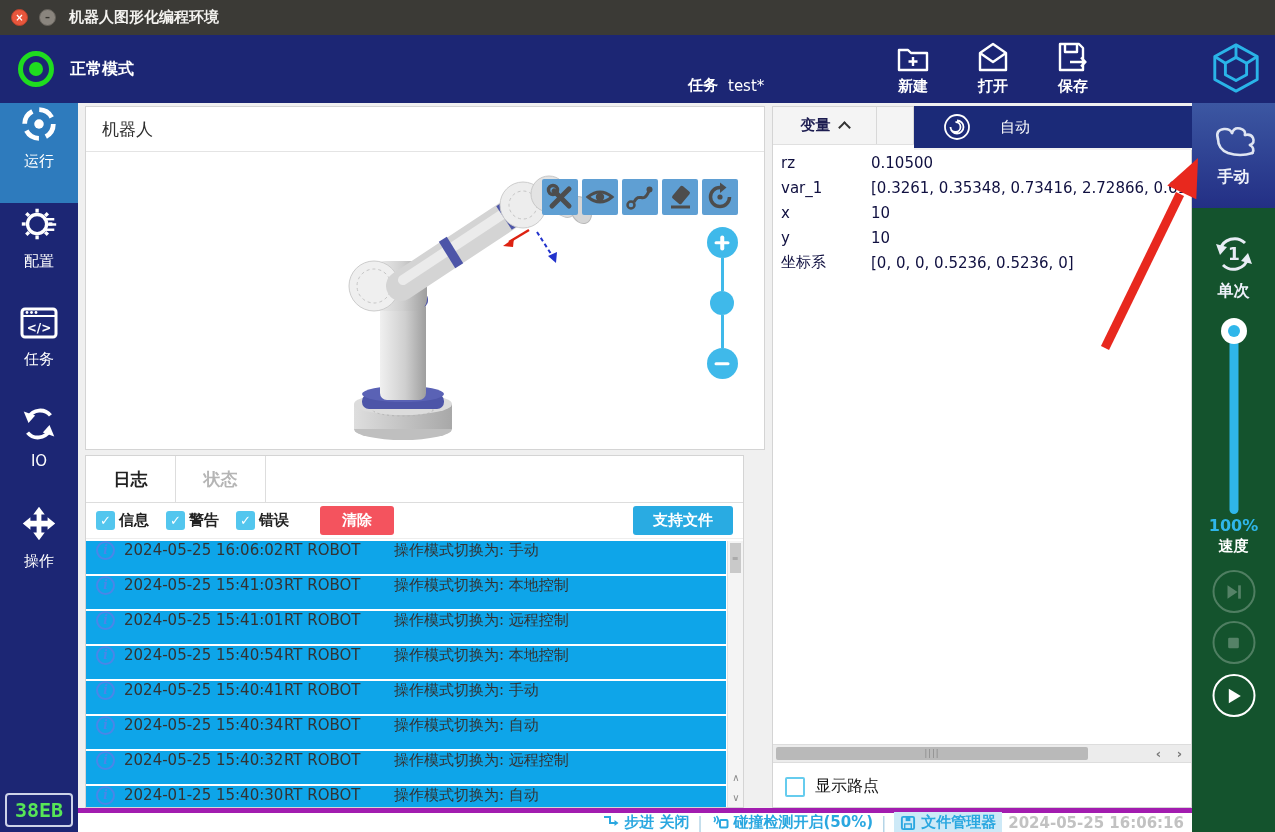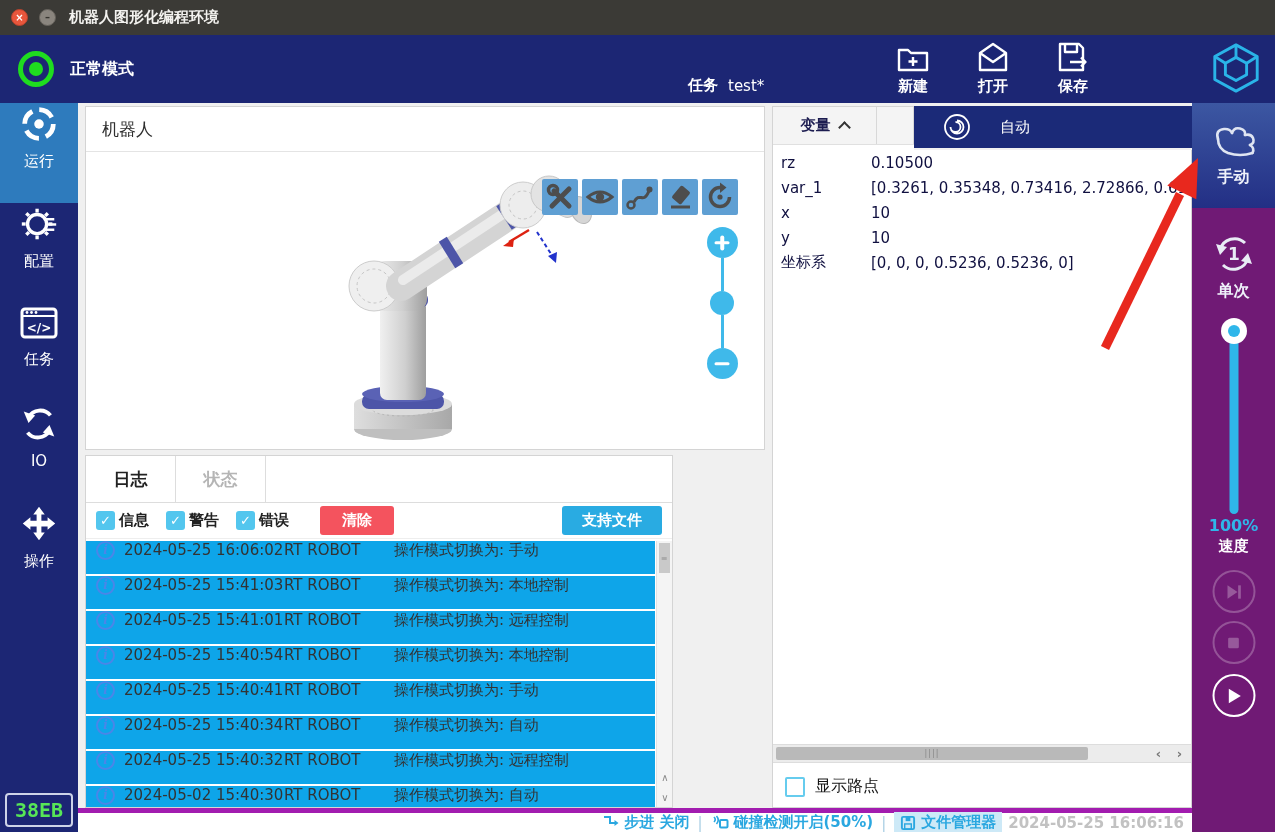--- a/index.html
+++ b/index.html
@@ -44,21 +44,21 @@
   .vtoolbar{position:absolute;left:456px;top:26px;display:flex;gap:4px;}
   .vtb{width:36px;height:36px;background:#5f9fd3;border-radius:2px;display:flex;align-items:center;justify-content:center;cursor:pointer;}
   .zoomctl{position:absolute;left:620px;top:74px;width:32px;display:flex;flex-direction:column;align-items:center;}
   .zbtn{width:31px;height:31px;border-radius:50%;background:#3fb9ea;position:relative;cursor:pointer;flex:none;}
   .zbtn::before{content:"";position:absolute;left:50%;top:50%;transform:translate(-50%,-50%);width:15px;height:3.5px;background:#fff;border-radius:2px;}
   .zbtn.plus::after{content:"";position:absolute;left:50%;top:50%;transform:translate(-50%,-50%);width:3.5px;height:15px;background:#fff;border-radius:2px;}
   .zline{width:3px;height:33px;background:#3fb9ea;}
   .zdot{width:24px;height:24px;border-radius:50%;background:#3fb9ea;flex:none;cursor:pointer;}
 
   
-  .log-panel{left:7px;top:352px;width:588px;height:353px;overflow:hidden;}
+  .log-panel{left:7px;top:352px;width:659px;height:353px;overflow:hidden;}
   .tabs{height:47px;border-bottom:1px solid #ddd;display:flex;}
   .tab{width:90px;display:flex;align-items:center;justify-content:center;font-size:17px;font-weight:bold;border-right:1px solid #ddd;cursor:pointer;}
   .tab.active{color:#222;}
   .tab.idle{color:#b5b5b5;}
   .filters{height:36px;display:flex;align-items:center;padding:0 10px;border-bottom:1px solid #eee;}
   .cbgroup{display:flex;align-items:center;margin-right:17px;cursor:pointer;}
   .cb{width:19px;height:19px;border-radius:3px;background:#53c6ee;position:relative;flex:none;}
   .cb::after{content:"✓";position:absolute;left:50%;top:50%;transform:translate(-50%,-52%);color:#fff;font-size:13px;font-weight:bold;}
   .cbgroup .lbl{font-size:15px;font-weight:bold;color:#222;margin-left:4px;}
   .btn{border:none;border-radius:3px;color:#fff;font-size:15px;font-weight:bold;height:29px;display:flex;align-items:center;justify-content:center;cursor:pointer;}
@@ -91,21 +91,21 @@
   .waypoints .lbl{margin-left:10px;font-size:16px;color:#151515;}
 
   
   .statusbar{position:absolute;left:0;top:705px;width:1114px;height:24px;background:#fff;border-top:5px solid #a21caf;display:flex;align-items:center;justify-content:flex-end;padding-right:8px;font-size:15px;font-weight:bold;color:#2aa7e0;}
   .sb-item{display:flex;align-items:center;gap:5px;}
   .sb-sep{color:#aacfe4;margin:0 8px;font-weight:normal;}
   .sb-fm{background:#cde9f7;padding:1px 6px;display:flex;align-items:center;gap:5px;}
   .sb-time{color:#c2c2c2;margin-left:6px;}
 
   
-  .rsb{position:absolute;left:1192px;top:103px;width:83px;height:729px;background:#701a75;color:#fff;}
+  .rsb{position:absolute;left:1192px;top:103px;width:83px;height:729px;background:#14532d;color:#fff;}
   .manual{position:absolute;left:0;top:0;width:100%;height:105px;background:linear-gradient(180deg,#3c57a2,#232f85);display:flex;flex-direction:column;align-items:center;justify-content:center;gap:5px;cursor:pointer;}
   .manual .lbl,.single .lbl{font-size:16px;font-weight:bold;color:#eef1fa;}
   .single{position:absolute;left:0;top:118px;width:100%;height:90px;display:flex;flex-direction:column;align-items:center;justify-content:center;gap:4px;cursor:pointer;}
   .sliderwrap{position:absolute;left:0;top:215px;width:100%;height:205px;}
   .strack{position:absolute;left:50%;transform:translateX(-50%);top:13px;width:9px;height:183px;background:#2fb6ea;border-radius:5px;}
   .sthumb{position:absolute;left:50%;transform:translateX(-50%);top:0;width:26px;height:26px;border-radius:50%;background:#fff;cursor:pointer;}
   .sthumb::after{content:"";position:absolute;inset:7px;border-radius:50%;background:#2fb6ea;}
   .speed{position:absolute;left:0;top:412px;width:100%;text-align:center;line-height:21px;}
   .speed .pct{color:#2fb6ea;font-size:16px;font-weight:bold;}
   .speed .lbl{color:#fff;font-size:15px;font-weight:bold;}
@@ -398,21 +398,21 @@
             <div class="msg">操作模式切换为: 自动</div>
           </div>
         <div class="lrow">
             <div class="info-ic"></div>
             <div class="time">2024-05-25 15:40:32</div>
             <div class="src">RT ROBOT</div>
             <div class="msg">操作模式切换为: 远程控制</div>
           </div>
         <div class="lrow">
             <div class="info-ic"></div>
-            <div class="time">2024-05-02 15:40:30</div>
+            <div class="time">2024-01-25 15:40:30</div>
             <div class="src">RT ROBOT</div>
             <div class="msg">操作模式切换为: 自动</div>
           </div>
       </div>
       <div class="vscroll">
         <div class="vthumb">≡</div>
         <div class="varrow" style="bottom:20px;">∧</div>
         <div class="varrow" style="bottom:0;">∨</div>
       </div>
     </div>

